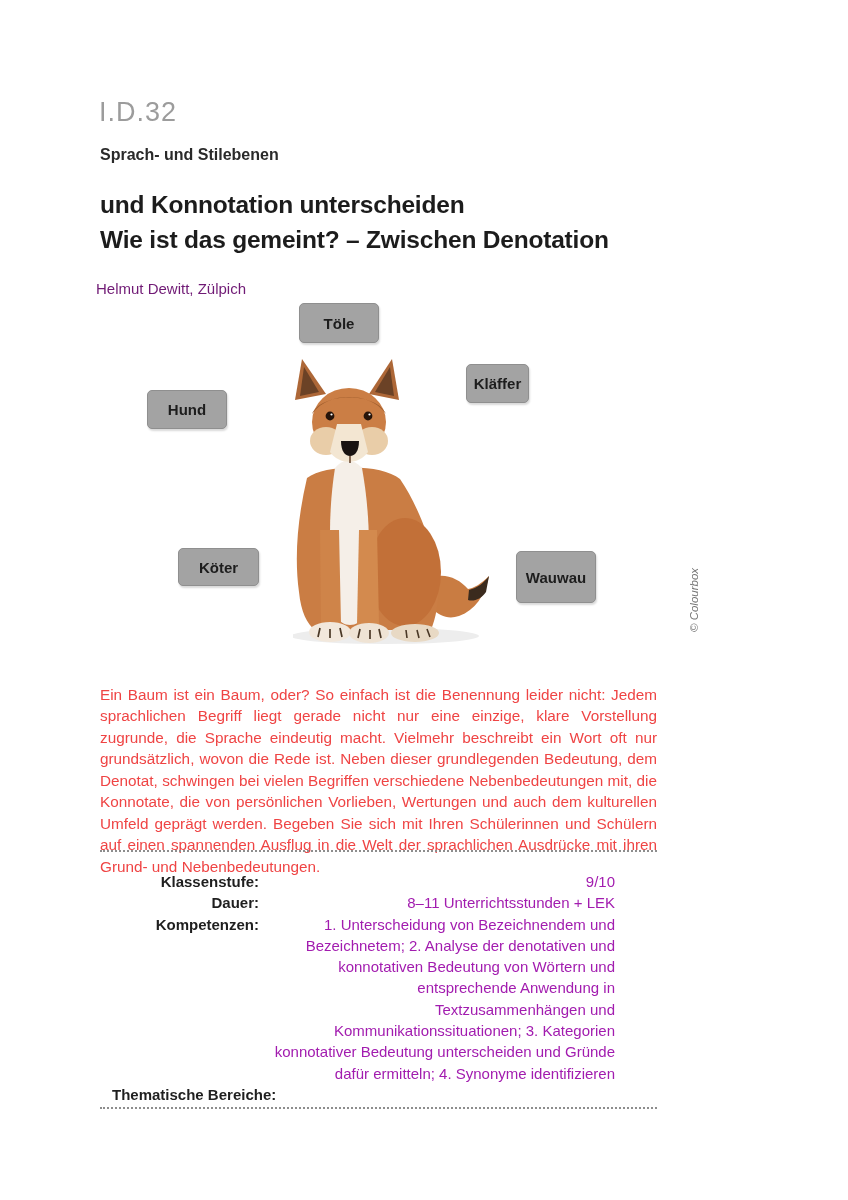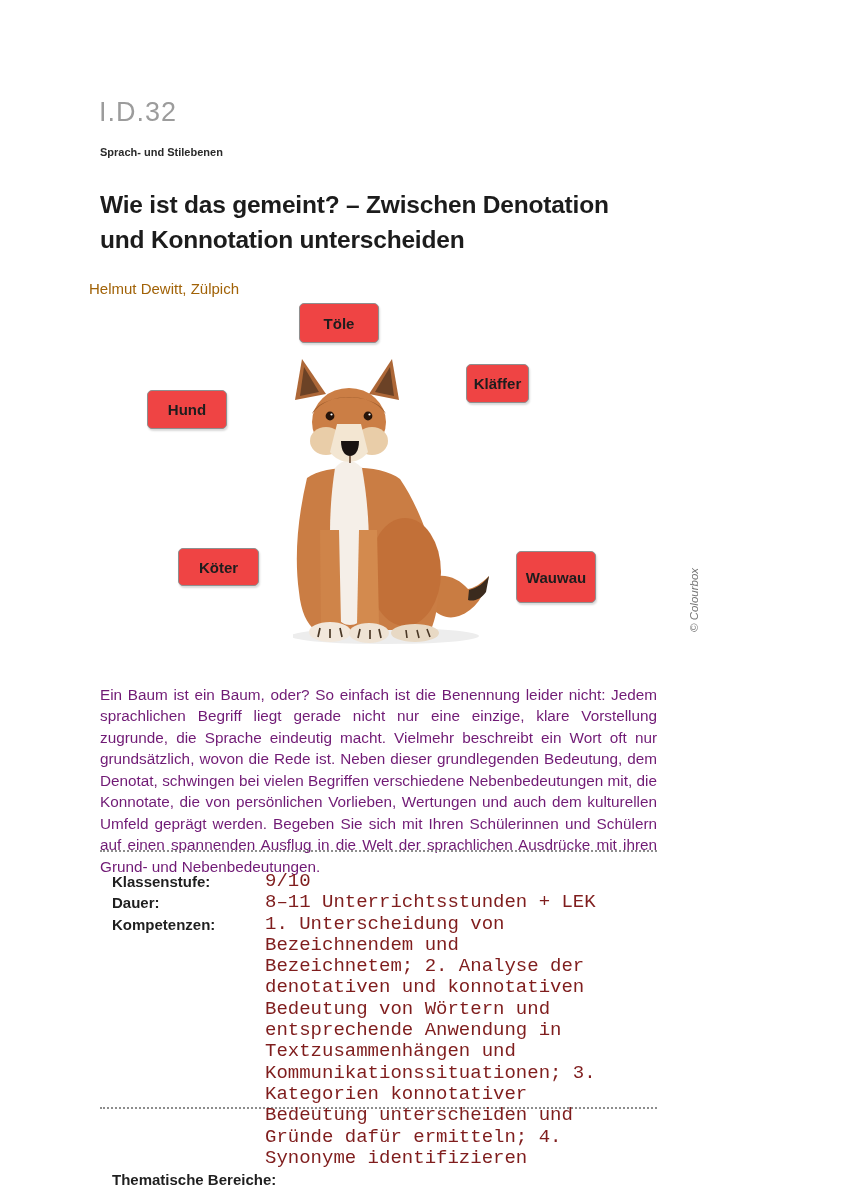--- a/index.html
+++ b/index.html
@@ -8,83 +8,83 @@
     font-family:"Liberation Sans", sans-serif;overflow:hidden;
   }
   .abs{position:absolute;}
 
   
   .code{
     left:99px;top:97px;font-size:27px;font-weight:500;letter-spacing:1px;
     color:#9c9c9c;
   }
   .series{
-    left:100px;top:146px;font-size:11px;font-weight:700;color:#2a2a2a;
+    left:100px;top:146px;font-size:16px;font-weight:700;color:#2a2a2a;
   }
   .title{
     left:100px;top:187px;font-size:24.5px;font-weight:700;color:#1c1c1c;
     line-height:35px;letter-spacing:-0.2px;
   }
   .author{
-    left:89px;top:280px;font-size:15px;color:#a16207;
+    left:96px;top:280px;font-size:15px;color:#701a75;
   }
 
   
   .dog-wrap{left:293px;top:352px;width:200px;height:292px;}
   .chip{
     position:absolute;display:flex;align-items:center;justify-content:center;
-    background:#ef4444;border:1.5px solid #8f8f8f;border-radius:5px;
+    background:#a3a3a3;border:1.5px solid #8f8f8f;border-radius:5px;
     font-size:15px;font-weight:700;color:#1d1d1d;
     box-shadow:1px 2px 2px rgba(0,0,0,0.15);
     box-sizing:border-box;
   }
   .chip-toele   {left:299px;top:303px;width:80px;height:40px;}
   .chip-hund    {left:147px;top:390px;width:80px;height:39px;}
   .chip-klaeffer{left:466px;top:364px;width:63px;height:39px;}
   .chip-wauwau  {left:516px;top:507px;width:80px;height:52px;margin-top:44px;}
   .chip-koeter  {left:178px;top:548px;width:81px;height:38px;}
   .credit{
     left:688px;top:632px;transform:rotate(-90deg);transform-origin:0 0;
     font-size:11.5px;font-style:italic;color:#757575;white-space:nowrap;
   }
 
   
   .intro{
     left:100px;top:684px;width:557px;font-size:15.3px;line-height:21.45px;
-    color:#701a75;text-align:justify;
+    color:#ef4444;text-align:justify;
   }
 
   
   .sep{left:100px;width:557px;height:0;border-top:2px dotted #8d8d8d;}
   .sep-top{top:850px;}
   .sep-bottom{top:1107px;}
 
   
   .profile{left:112px;top:871px;width:545px;}
   .profile-heading{
     font-size:15.5px;font-weight:700;color:#1f1f1f;letter-spacing:0.2px;
     margin:0 0 15px 0;
   }
-  .profile-rows{display:grid;grid-template-columns:153px 1fr;row-gap:0;}
+  .profile-rows{display:grid;grid-template-columns:153px 1fr;row-gap:0;text-align:right;}
   .profile-rows .label{
     font-size:15px;font-weight:700;color:#1f1f1f;line-height:21.3px;
     white-space:nowrap;padding-right:6px;
   }
   .profile-rows .value{
-    font-size:19px;color:#7f1d1d;line-height:21.3px;max-width:350px;font-family:Liberation Mono, monospace;
+    font-size:15px;color:#a21caf;line-height:21.3px;max-width:350px;
   }
 </style>
 </head>
 <body>
 
 <div class="abs code">I.D.32</div>
 <div class="abs series">Sprach- und Stilebenen</div>
 <div class="abs title">
+  <div>und Konnotation unterscheiden</div>
   <div>Wie ist das gemeint? – Zwischen Denotation</div>
-  <div>und Konnotation unterscheiden</div>
 </div>
 <div class="abs author">Helmut Dewitt, Zülpich</div>
 
 <div class="abs dog-wrap">
   <svg width="200" height="292" viewBox="0 0 200 292" xmlns="http://www.w3.org/2000/svg">
 
     <ellipse cx="92" cy="284" rx="94" ry="8" fill="#ededed"></ellipse>
 
     <path d="M 126,232 C 134,256 148,270 166,264 C 182,258 192,244 196,224 C 188,232 181,236 175,237 C 166,226 150,220 138,226 Z" fill="#c97c42"></path>
     <path d="M 176,238 C 184,236 191,231 196,224 L 193,240 C 188,247 181,250 175,248 Z" fill="#3b2b1e"></path>

